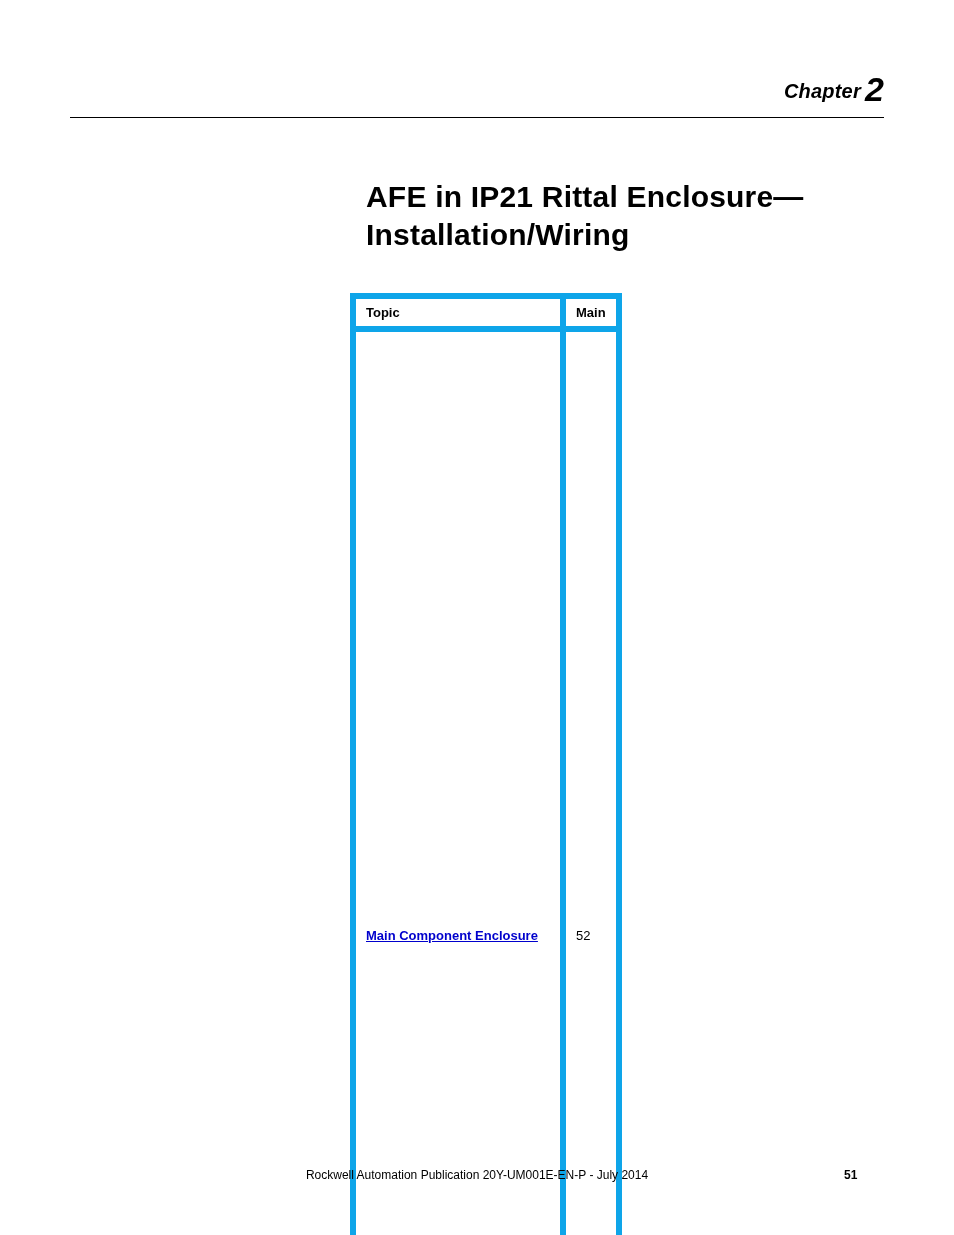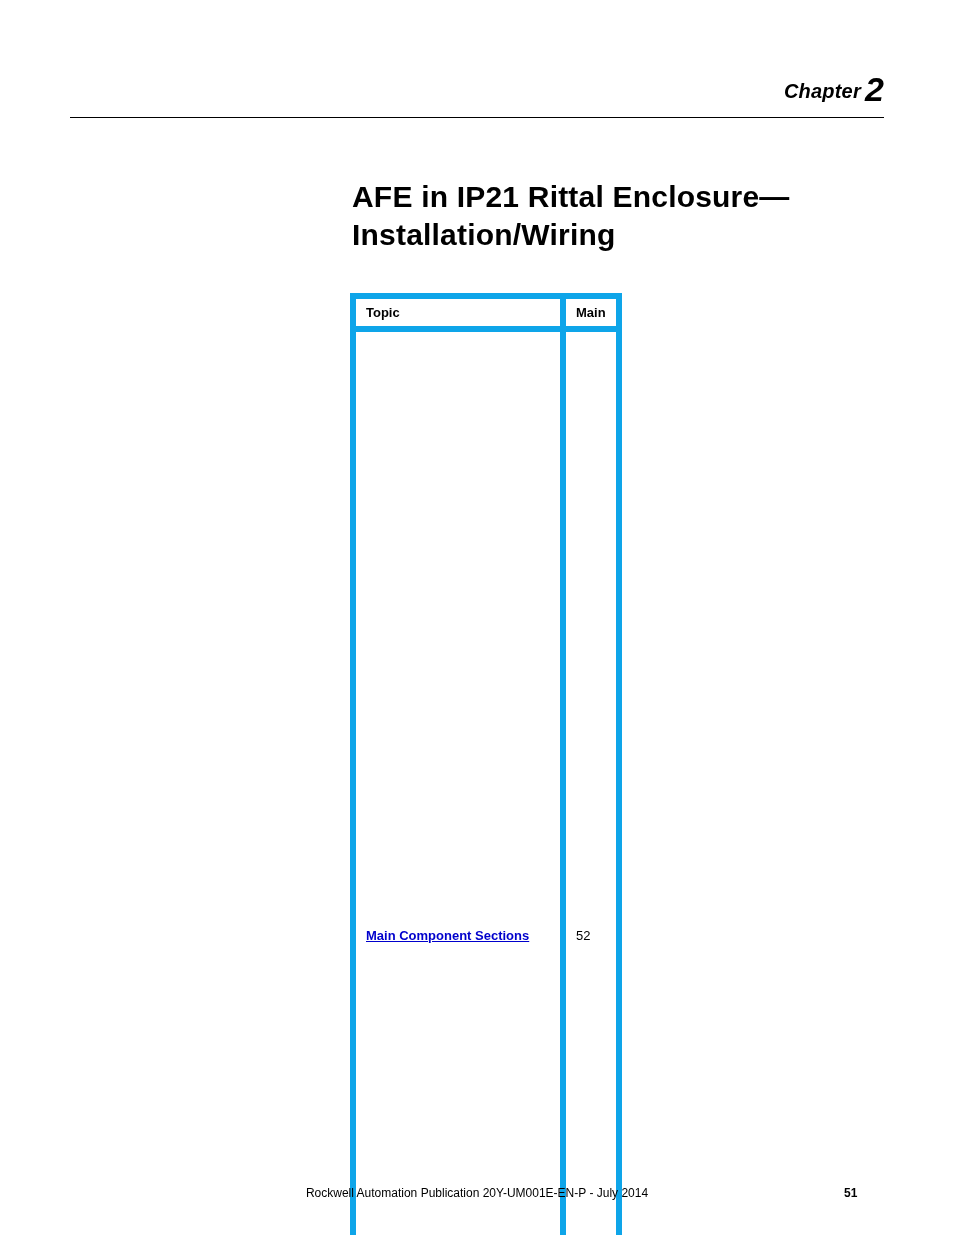--- a/index.html
+++ b/index.html
@@ -41,21 +41,21 @@
   }
   .content {
     margin-left: 280px;   
     margin-right: 0;
   }
   h1.title {
     font-family: "Helvetica Neue", Arial, sans-serif;
     font-weight: 800;
     font-size: 30px;
     line-height: 1.25;
-    margin: 60px 0 40px 2px;
+    margin: 60px 0 40px 16px;
     letter-spacing: 0.2px;
   }
   p.body {
     font-size: 17px;
     line-height: 1.38;
     margin: 0 0 14px 0;
   }
   a.xref {
     color: #0000cc;
     text-decoration: underline;
@@ -87,21 +87,21 @@
     width: 48px;
   }
   table.toc col.c-topic { width: 210px; }
   table.toc col.c-page  { width: 48px; }
 
   
   .footer {
     position: absolute;
     left: 70px;
     right: 70px;
-    bottom: 12px;
+    bottom: 30px;
     display: flex;
     justify-content: space-between;
     align-items: baseline;
     font-family: "Helvetica Neue", Arial, sans-serif;
     font-size: 12px;
   }
   .footer .pub {
     flex: 1;
     text-align: center;
   }
@@ -134,21 +134,21 @@
       </colgroup>
       <thead>
         <tr>
           <th>Topic</th>
           <th>Main</th>
         </tr>
       </thead>
       <tbody id="toc-body">
 
       <tr>
-            <td class="topic"><a href="#">Main Component Sections</a></td>
+            <td class="topic"><a href="#">Main Component Enclosure</a></td>
             <td class="page">52</td>
           </tr>
         </tbody>
     </table>
 
   </div>
 
   <div class="footer">
     <div class="spacer"></div>
     <div class="pub">Rockwell Automation Publication 20Y-UM001E-EN-P - July 2014</div>

